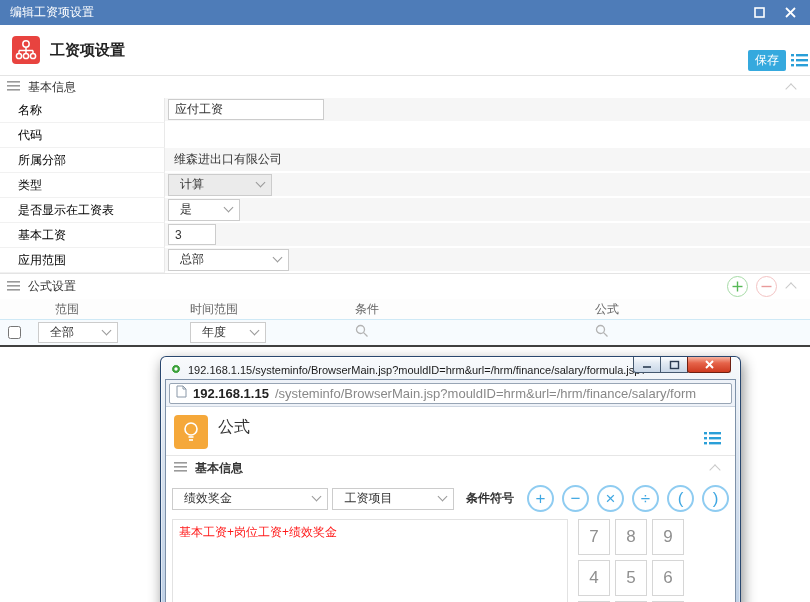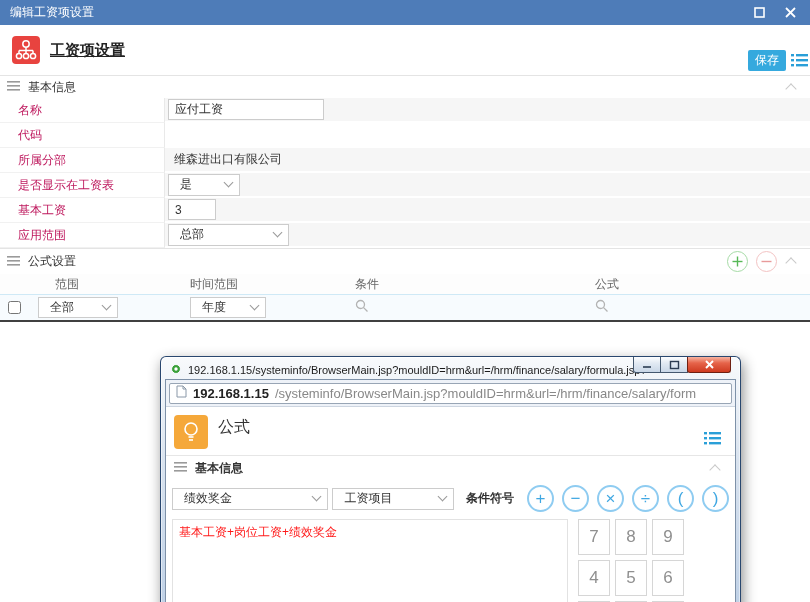--- a/index.html
+++ b/index.html
@@ -8,37 +8,37 @@
   .screen { position:relative; width:810px; height:602px; overflow:hidden; background:#fff; }
 
   
   .titlebar { height:25px; background:#4e7cb8; display:flex; align-items:center; padding:0 10px; }
   .titlebar-text { color:#fff; font-size:12px; flex:1; }
   .tb-ctl { display:flex; align-items:center; gap:20px; margin-right:4px; }
 
   
   .app-header { height:50px; position:relative; display:flex; align-items:center; padding:0 12px; background:#fff; }
   .app-icon { width:28px; height:28px; border-radius:4px; background:#e8433f; display:flex; align-items:center; justify-content:center; }
-  .app-title { font-size:15px; font-weight:bold; color:#222; margin-left:10px;text-decoration:underline; }
+  .app-title { font-size:15px; font-weight:bold; color:#222; margin-left:10px; }
   .save-btn { position:absolute; right:24px; top:25px; width:38px; height:21px; background:#35a9de; color:#fff; font-size:12px; border:none; border-radius:2px; cursor:pointer; font-family:inherit; }
   .list-icon { display:inline-block; }
   .list-icon-main { position:absolute; right:2px; top:28px; }
 
   
   .section-hd { height:23px; border-top:1px solid #e4e4e4; display:flex; align-items:center; padding:0 7px; font-size:12px; color:#333; background:#fff; }
   .section-hd .bars { margin-right:8px; }
   .section-hd .spacer { flex:1; }
   .section-hd.formula { height:26px; }
   .chev-up { width:8px; height:8px; border-left:1px solid #c9c9c9; border-top:1px solid #c9c9c9; transform:rotate(45deg); margin:3px 8px 0 10px; }
   .circ { width:21px; height:21px; border-radius:50%; border:1px solid; display:flex; align-items:center; justify-content:center; margin-left:8px; background:#fff; cursor:pointer; }
   .circ.add { border-color:#a6dba6; } .circ.rem { border-color:#f3c3c3; }
 
   
   .frow { display:flex; height:25px; }
-  .flabel { width:165px; background:#fff; border-bottom:1px solid #f1f1f1; border-right:1px solid #e9e9e9; display:flex; align-items:center; padding-left:18px; font-size:12px; color:#be185d; }
+  .flabel { width:165px; background:#fff; border-bottom:1px solid #f1f1f1; border-right:1px solid #e9e9e9; display:flex; align-items:center; padding-left:18px; font-size:12px; color:#000000; }
   .fval { flex:1; background:#f6f6f6; border-bottom:2px solid #fff; display:flex; align-items:center; padding-left:3px; font-size:12px; color:#333; }
   .tin { height:21px; border:1px solid #ccc; font-size:12px; padding:0 6px; width:156px; color:#333; font-family:inherit; background:#fff; }
   .tin.small { width:48px; }
   .sel { height:22px; background:#fff; border:1px solid #ccc; display:flex; align-items:center; justify-content:space-between; padding:0 7px 0 11px; font-size:12px; color:#333; cursor:pointer; }
   .sel.disabled { background:#ebebeb; cursor:default; }
   .chev { width:7px; height:7px; border-right:1px solid #999; border-bottom:1px solid #999; transform:rotate(45deg); margin-top:-4px; margin-left:10px; flex:none; }
 
   
   .ft-hd { display:flex; height:21px; align-items:center; border-bottom:1px solid #cfe9f6; font-size:12px; color:#666; background:#fdfdfd; }
   .ft-row { display:flex; height:27px; align-items:center; border-bottom:2px solid #404040; background:#f7fbfe; }
@@ -152,20 +152,29 @@
     <div class="frow">
       <div class="flabel">代码</div>
     </div>
     <div class="frow">
       <div class="flabel">所属分部</div>
       <div class="fval" style="padding-left:9px;">
           <span>维森进出口有限公司</span>
         </div>
     </div>
     <div class="frow">
+      <div class="flabel">类型</div>
+      <div class="fval">
+        <div class="sel disabled" style="width:104px;">
+          <span>计算</span>
+          <span class="chev"></span>
+        </div>
+      </div>
+    </div>
+    <div class="frow">
       <div class="flabel">是否显示在工资表</div>
       <div class="fval">
         <div class="sel" style="width:72px;">
           <span>是</span>
           <span class="chev"></span>
         </div>
       </div>
     </div>
     <div class="frow">
       <div class="flabel">基本工资</div>

